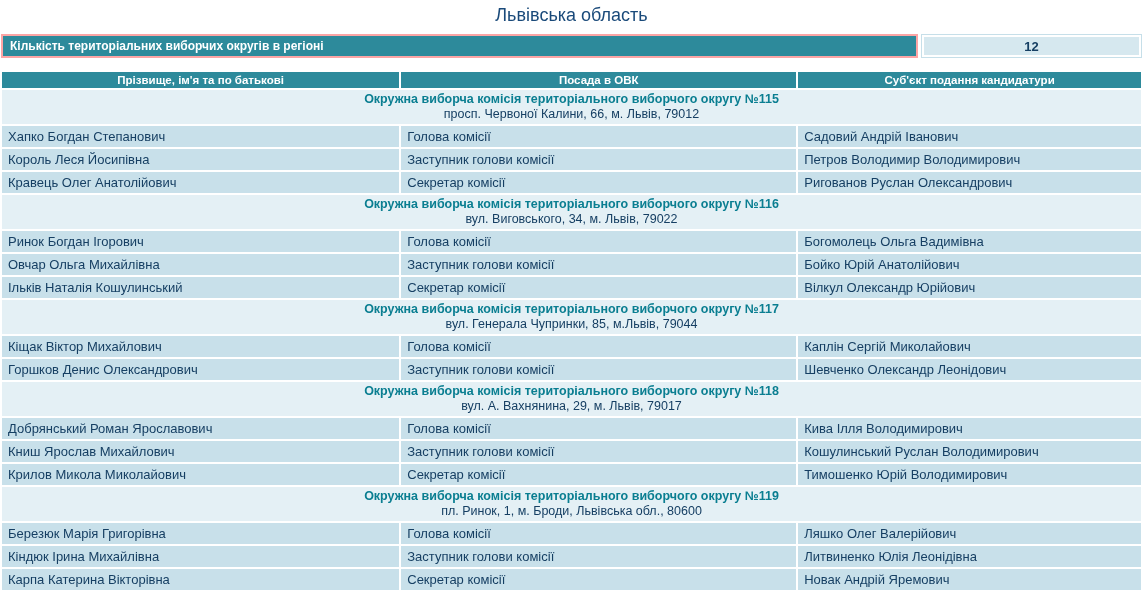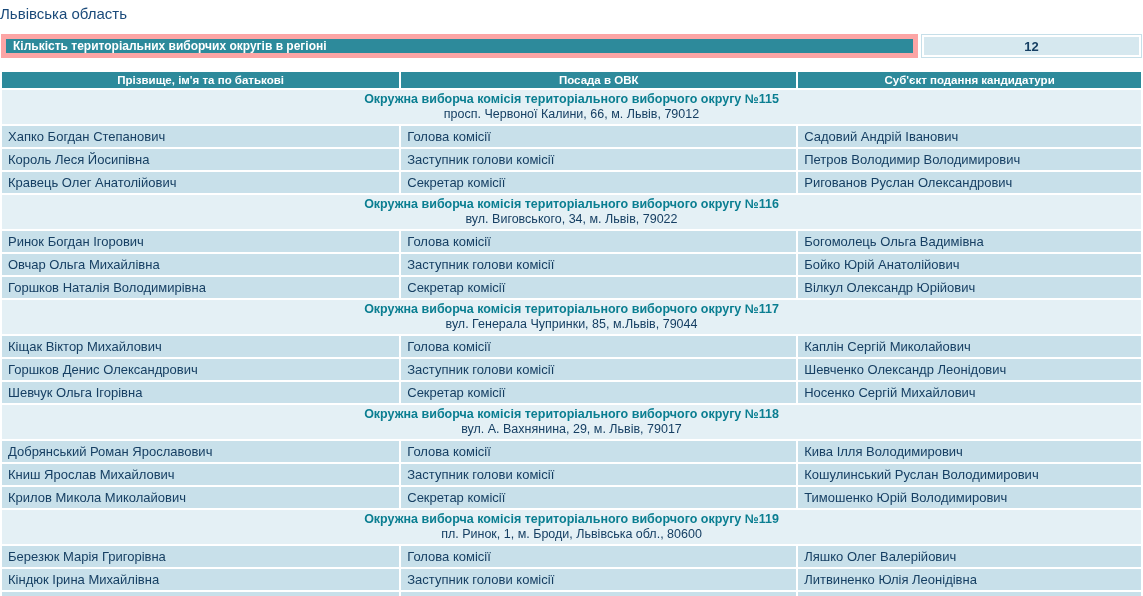--- a/index.html
+++ b/index.html
@@ -3,35 +3,35 @@
 <meta charset="utf-8">
 <style>
   html, body {
     margin: 0;
     padding: 0;
     background: #ffffff;
     font-family: "Liberation Sans", "DejaVu Sans", sans-serif;
     width: 1143px;
   }
   .page-title {
-    text-align: left;
+    text-align: center;
     color: #1a4a7a;
-    font-size: 15px;
+    font-size: 18px;
     padding-top: 5px;
     height: 18px;
   }
   .stats-bar {
     display: flex;
     margin: 11px 1px 0 1px;
     height: 24px;
   }
   .stats-label {
     flex: 1;
     background: #2d8a9b;
-    border: 5px solid #fca5a5;
+    border: 2px solid #fca5a5;
     color: #ffffff;
     font-weight: bold;
     font-size: 12px;
     display: flex;
     align-items: center;
     padding-left: 7px;
   }
   .stats-value {
     width: 219px;
     margin-left: 3px;
@@ -142,45 +142,40 @@
         <td>Ринок Богдан Ігорович</td>
         <td>Голова комісії</td>
         <td>Богомолець Ольга Вадимівна</td>
       </tr>
       <tr class="data-row">
         <td>Овчар Ольга Михайлівна</td>
         <td>Заступник голови комісії</td>
         <td>Бойко Юрій Анатолійович</td>
       </tr>
       <tr class="data-row">
-        <td>Горшков Наталія Володимирівна</td>
+        <td>Ільків Наталія Кошулинський</td>
         <td>Секретар комісії</td>
         <td>Вілкул Олександр Юрійович</td>
       </tr>
       <tr>
         <td colspan="3" class="section-cell">
           <div class="section-title">Окружна виборча комісія територіального виборчого округу №117</div>
           <div class="section-address">вул. Генерала Чупринки, 85, м.Львів, 79044</div>
         </td>
       </tr>
       <tr class="data-row">
         <td>Кіщак Віктор Михайлович</td>
         <td>Голова комісії</td>
         <td>Каплін Сергій Миколайович</td>
       </tr>
       <tr class="data-row">
         <td>Горшков Денис Олександрович</td>
         <td>Заступник голови комісії</td>
         <td>Шевченко Олександр Леонідович</td>
       </tr>
-      <tr class="data-row">
-        <td>Шевчук Ольга Ігорівна</td>
-        <td>Секретар комісії</td>
-        <td>Носенко Сергій Михайлович</td>
-      </tr>
       <tr>
         <td colspan="3" class="section-cell">
           <div class="section-title">Окружна виборча комісія територіального виборчого округу №118</div>
           <div class="section-address">вул. А. Вахнянина, 29, м. Львів, 79017</div>
         </td>
       </tr>
       <tr class="data-row">
         <td>Добрянський Роман Ярославович</td>
         <td>Голова комісії</td>
         <td>Кива Ілля Володимирович</td>

